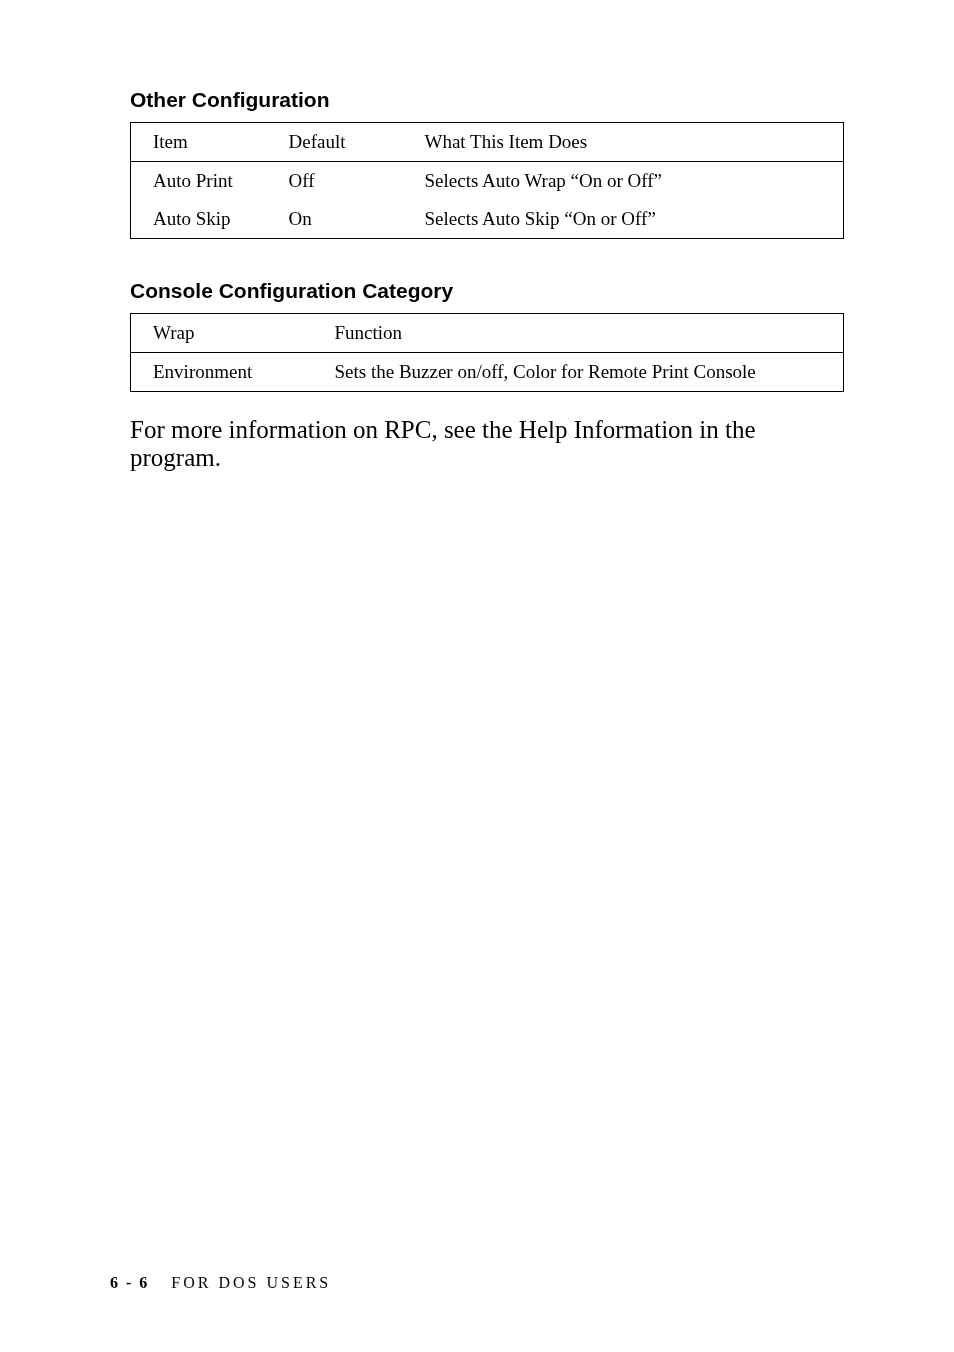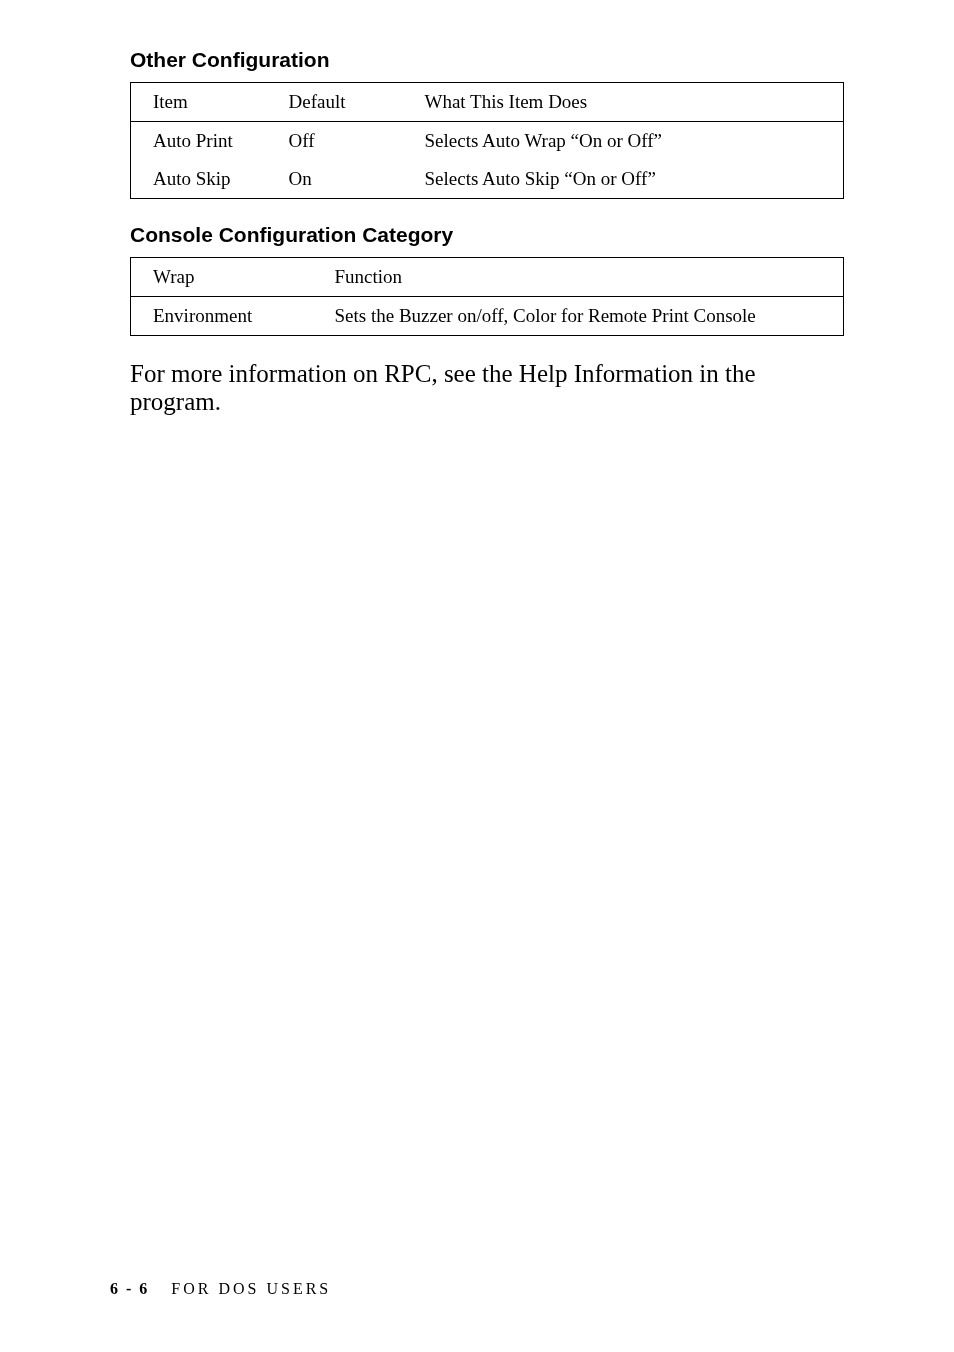--- a/index.html
+++ b/index.html
@@ -13,20 +13,21 @@
       background: #fff;
       font-family: "Times New Roman", Times, serif;
       padding: 48px 110px 60px 130px;
       position: relative;
     }
     .section-heading {
       font-family: Helvetica, Arial, sans-serif;
       font-weight: bold;
       font-size: 21px;
       margin-bottom: 10px;
+      margin-top: 40px;
     }
     .table {
       width: 100%;
       border-collapse: collapse;
       border: 1.5px solid #000;
       margin-bottom: 24px;
     }
     .table td {
       padding: 8px 22px;
       font-size: 19px;
@@ -43,21 +44,21 @@
     }
     .table2 td:nth-child(1) {
       width: 182px;
     }
     .body-text {
       font-size: 25px;
       margin-top: 18px;
     }
     .footer {
       position: absolute;
-      bottom: 54px;
+      bottom: 60px;
       left: 110px;
       font-family: "Times New Roman", Times, serif;
       font-size: 16px;
     }
     .footer .page-num {
       font-weight: bold;
       letter-spacing: 2px;
     }
     .footer .section-name {
       letter-spacing: 3px;

